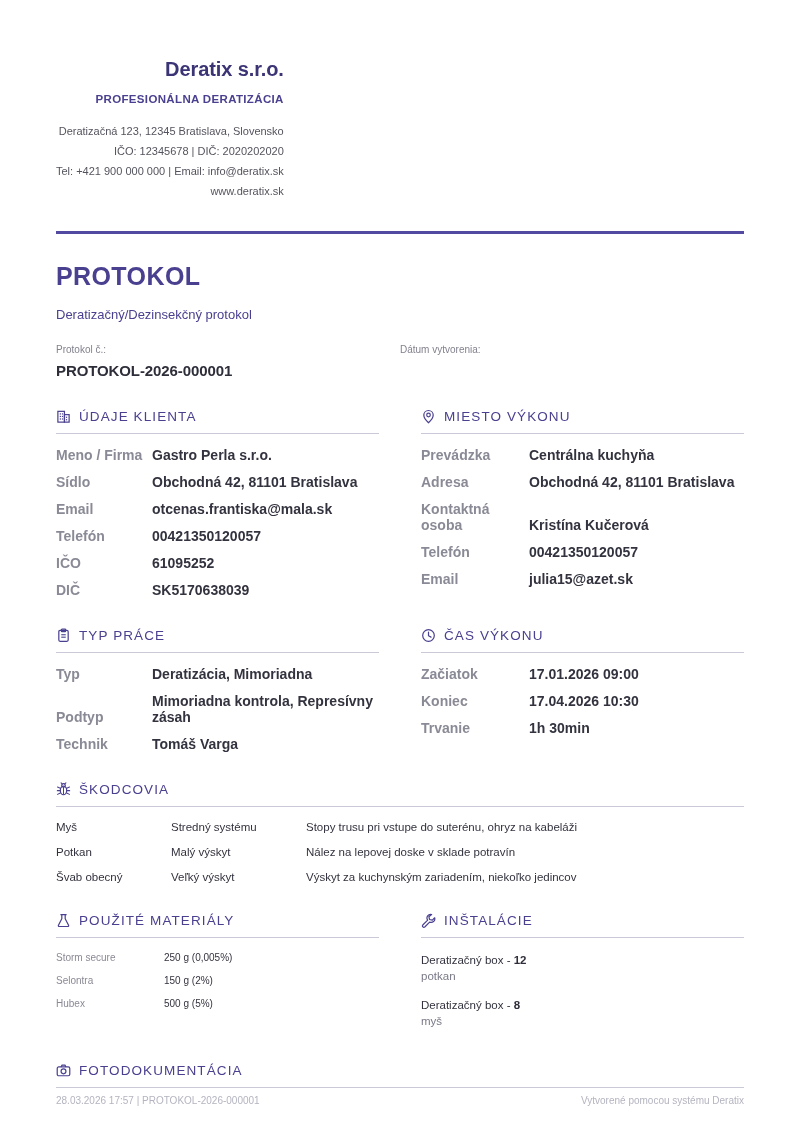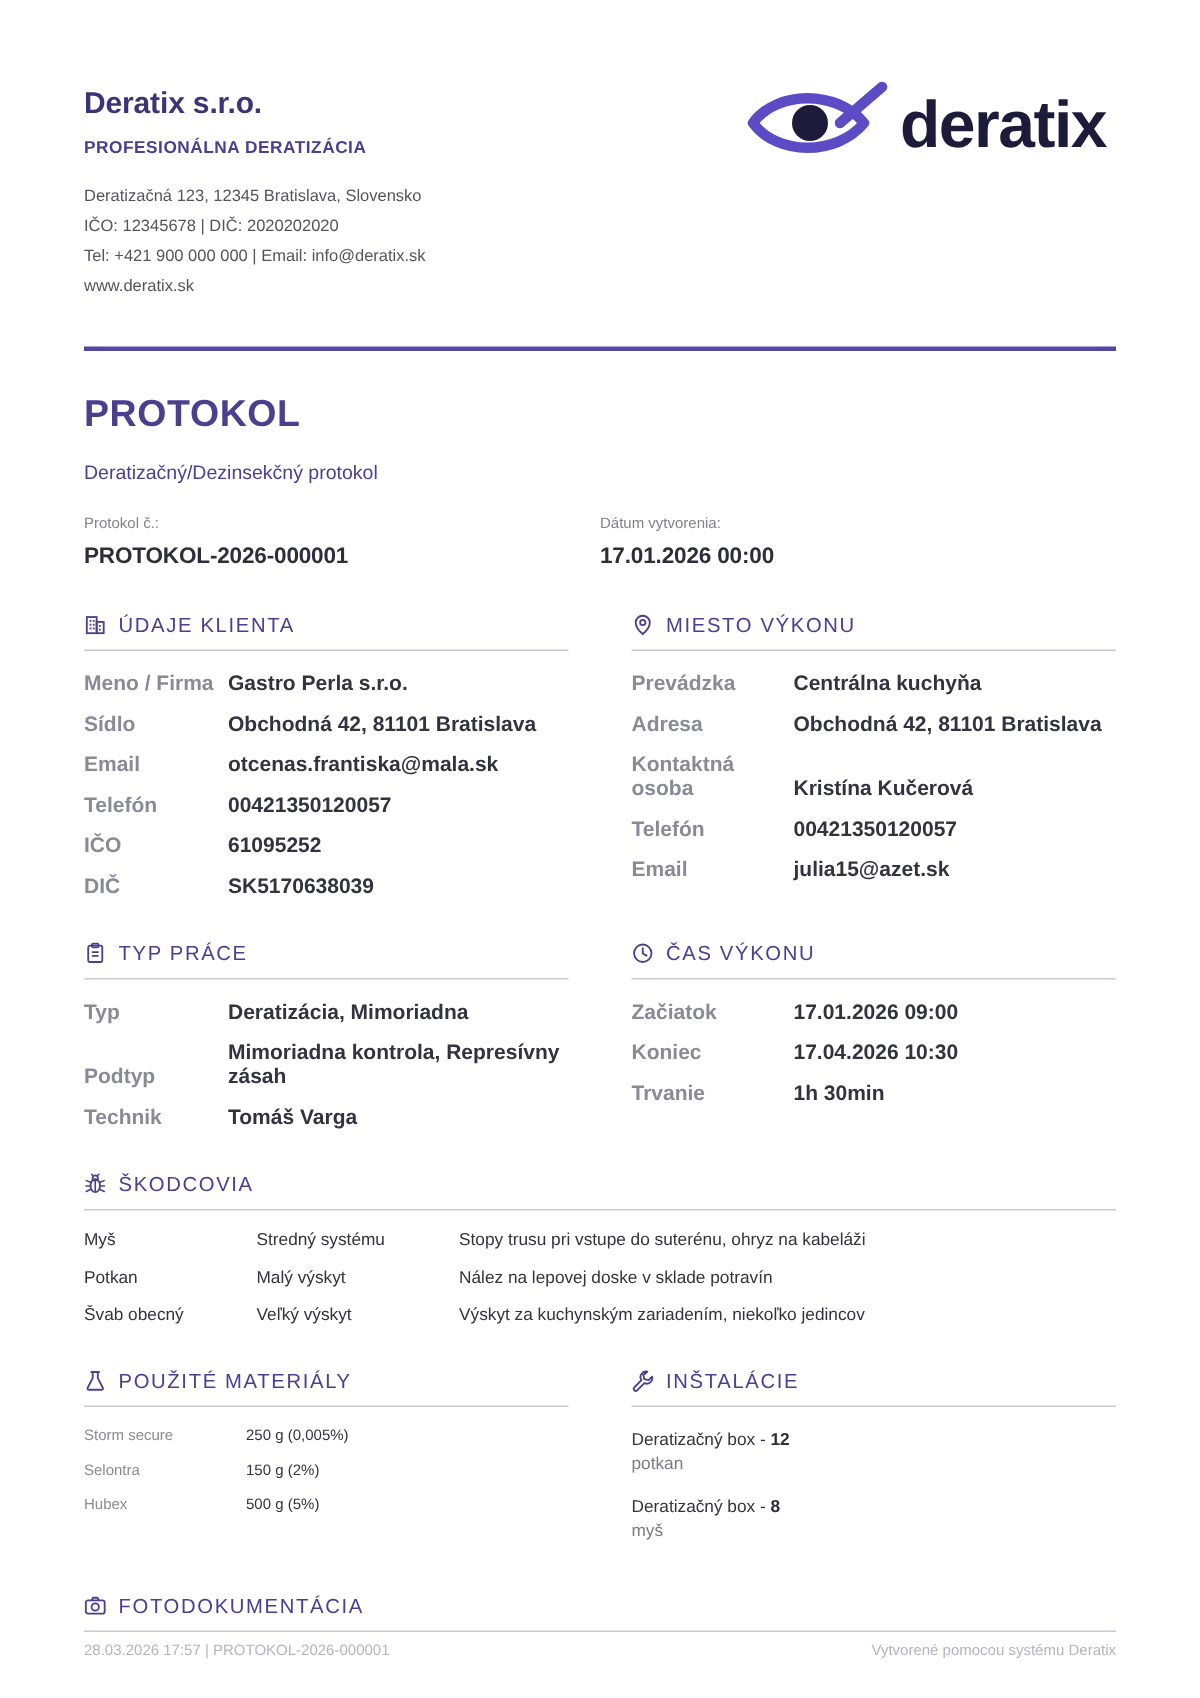--- a/index.html
+++ b/index.html
@@ -23,20 +23,21 @@
     height: 1132px;
     padding: 52px 56px 0 56px;
     background: #ffffff;
   }
 
   
   .letterhead {
     display: flex;
     justify-content: space-between;
     align-items: flex-start;
+    text-align: right;
   }
 
   .company-block { padding-top: 6px; }
 
   .company-name {
     font-size: 20px;
     font-weight: bold;
     color: #3b3475;
     letter-spacing: -0.1px;
     margin-bottom: 12px;
@@ -216,46 +217,35 @@
       <div class="company-name">Deratix s.r.o.</div>
       <div class="company-tagline">PROFESIONÁLNA DERATIZÁCIA</div>
       <div class="company-contact">
         <div>Deratizačná 123, 12345 Bratislava, Slovensko</div>
         <div>IČO: 12345678 | DIČ: 2020202020</div>
         <div>Tel: +421 900 000 000 | Email: info@deratix.sk</div>
         <div>www.deratix.sk</div>
       </div>
     </div>
 
-    <div class="logo-block">
-      <svg width="248" height="56" viewBox="0 0 248 56">
-
-        <path d="M6 28 C22 6, 62 6, 80 28 C62 50, 22 50, 6 28 Z" fill="none" stroke="#5b4bc4" stroke-width="7" stroke-linejoin="round"></path>
-        <path d="M64 28 L92 4" fill="none" stroke="#5b4bc4" stroke-width="7" stroke-linecap="round"></path>
-        <circle cx="44" cy="28" r="12" fill="#1d1b3a"></circle>
-
-        <text x="104" y="44" font-family="'Liberation Sans', sans-serif" font-size="44" font-weight="bold" fill="#1d1b3a" letter-spacing="-1">deratix</text>
-      </svg>
-    </div>
 
   </div>
 
   <div class="top-rule"></div>
 
   <div class="doc-title">PROTOKOL</div>
   <div class="doc-subtitle">Deratizačný/Dezinsekčný protokol</div>
 
   <div class="doc-meta">
     <div class="doc-meta-col">
       <div class="doc-meta-label">Protokol č.:</div>
       <div class="doc-meta-value">PROTOKOL-2026-000001</div>
     </div>
     <div class="doc-meta-col">
       <div class="doc-meta-label">Dátum vytvorenia:</div>
-      <div class="doc-meta-value">17.01.2026 00:00</div>
     </div>
   </div>
 
   <div class="columns">
 
     <div class="col col-left">
       <div class="section">
         <div class="section-head">
           <span class="sec-icon">
             <svg viewBox="0 0 16 16">

